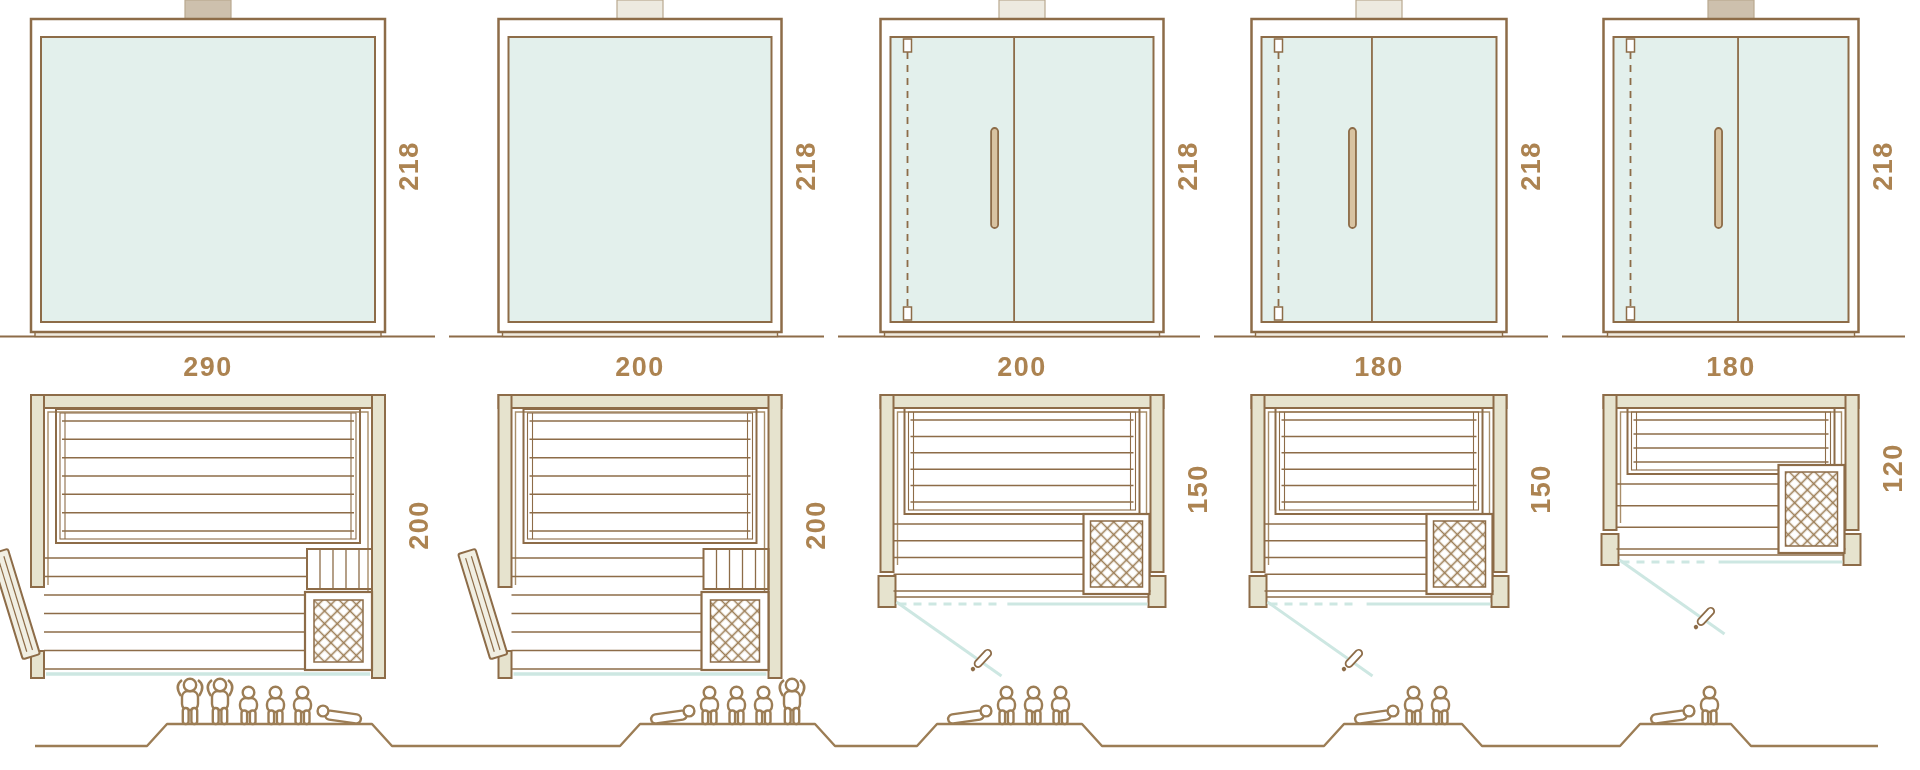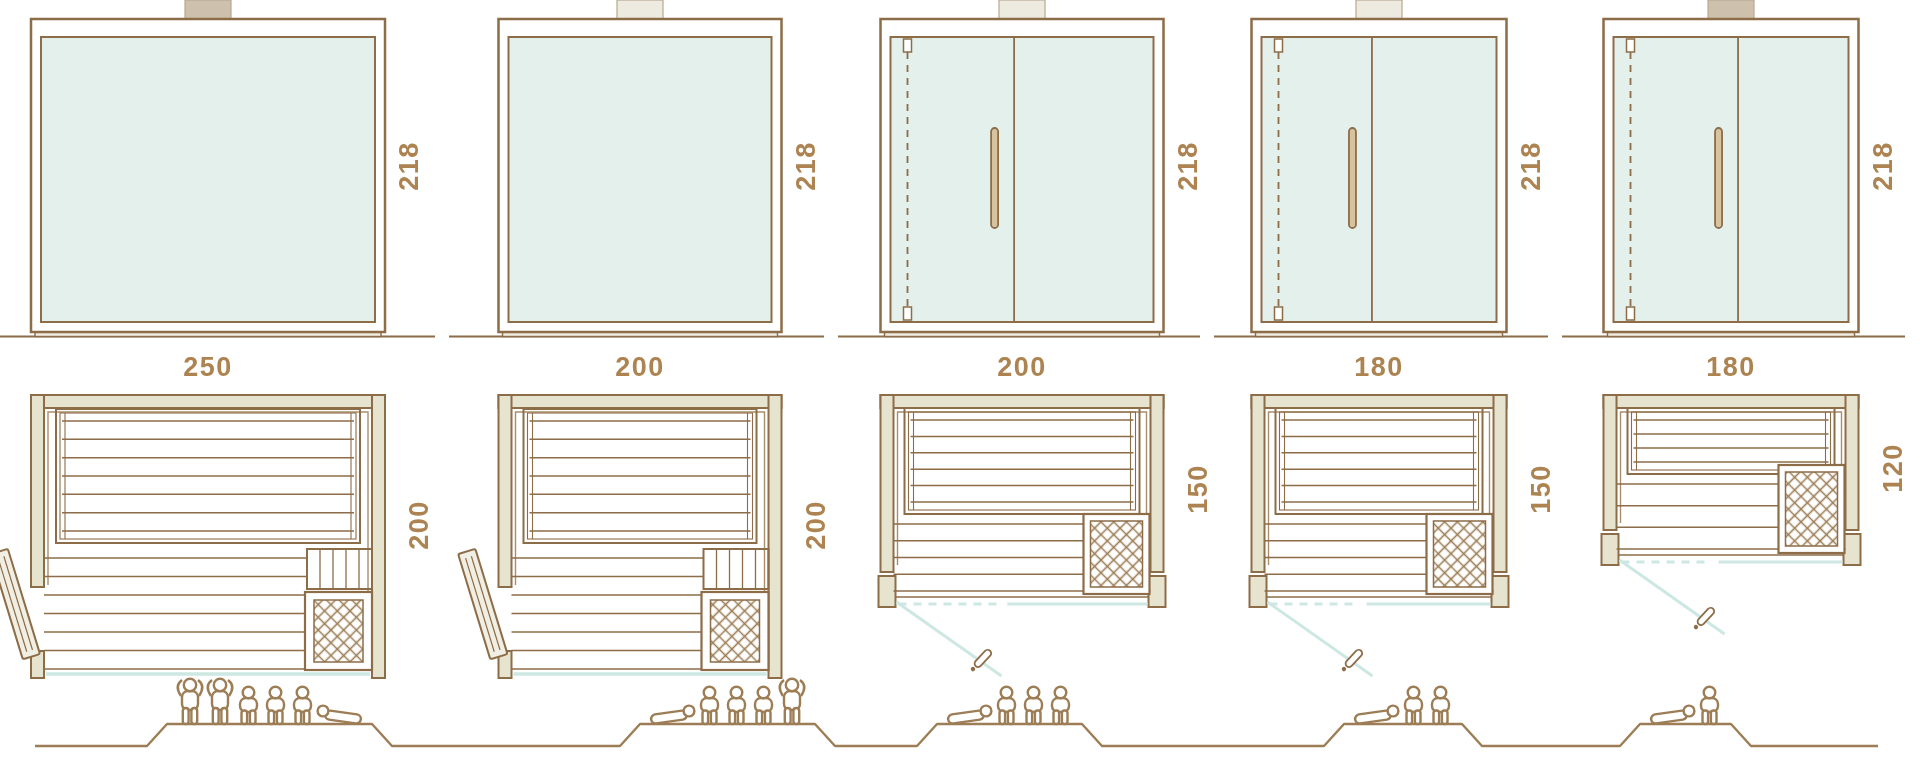--- a/index.html
+++ b/index.html
@@ -331,21 +331,21 @@
           <rect x="-18" y="-4.5" width="36" height="9" rx="4.5" stroke="#9c7d55" stroke-width="2.4" fill="#ffffff"></rect>
         </g>
         <circle cx="1689" cy="711" r="5.4" stroke="#9c7d55" stroke-width="2.4" fill="#ffffff"></circle>
         <rect x="1701" y="698" width="17" height="14" rx="6" stroke="#9c7d55" stroke-width="2.4" fill="#ffffff"></rect>
         <rect x="1702.5" y="710.5" width="5.6" height="13.5" rx="2.6" stroke="#9c7d55" stroke-width="2.4" fill="#ffffff"></rect>
         <rect x="1710.9" y="710.5" width="5.6" height="13.5" rx="2.6" stroke="#9c7d55" stroke-width="2.4" fill="#ffffff"></rect>
         <circle cx="1709.5" cy="692.5" r="5.8" stroke="#9c7d55" stroke-width="2.4" fill="#ffffff"></circle>
       </g>
     </svg>
 
-  <div class="lbl" style="left: 208px; top: 352px;">250</div>
+  <div class="lbl" style="left: 208px; top: 352px;">290</div>
   <div class="lbl rot" style="left: 409px; top: 166px;">218</div>
   <div class="lbl rot" style="left: 419px; top: 524.5px;">200</div>
 
   <div class="lbl" style="left: 640px; top: 352px;">200</div>
   <div class="lbl rot" style="left: 805.5px; top: 166px;">218</div>
   <div class="lbl rot" style="left: 815.5px; top: 524.5px;">200</div>
 
   <div class="lbl" style="left: 1022px; top: 352px;">200</div>
   <div class="lbl rot" style="left: 1187.5px; top: 166px;">218</div>
   <div class="lbl rot" style="left: 1197.5px; top: 489px;">150</div>

